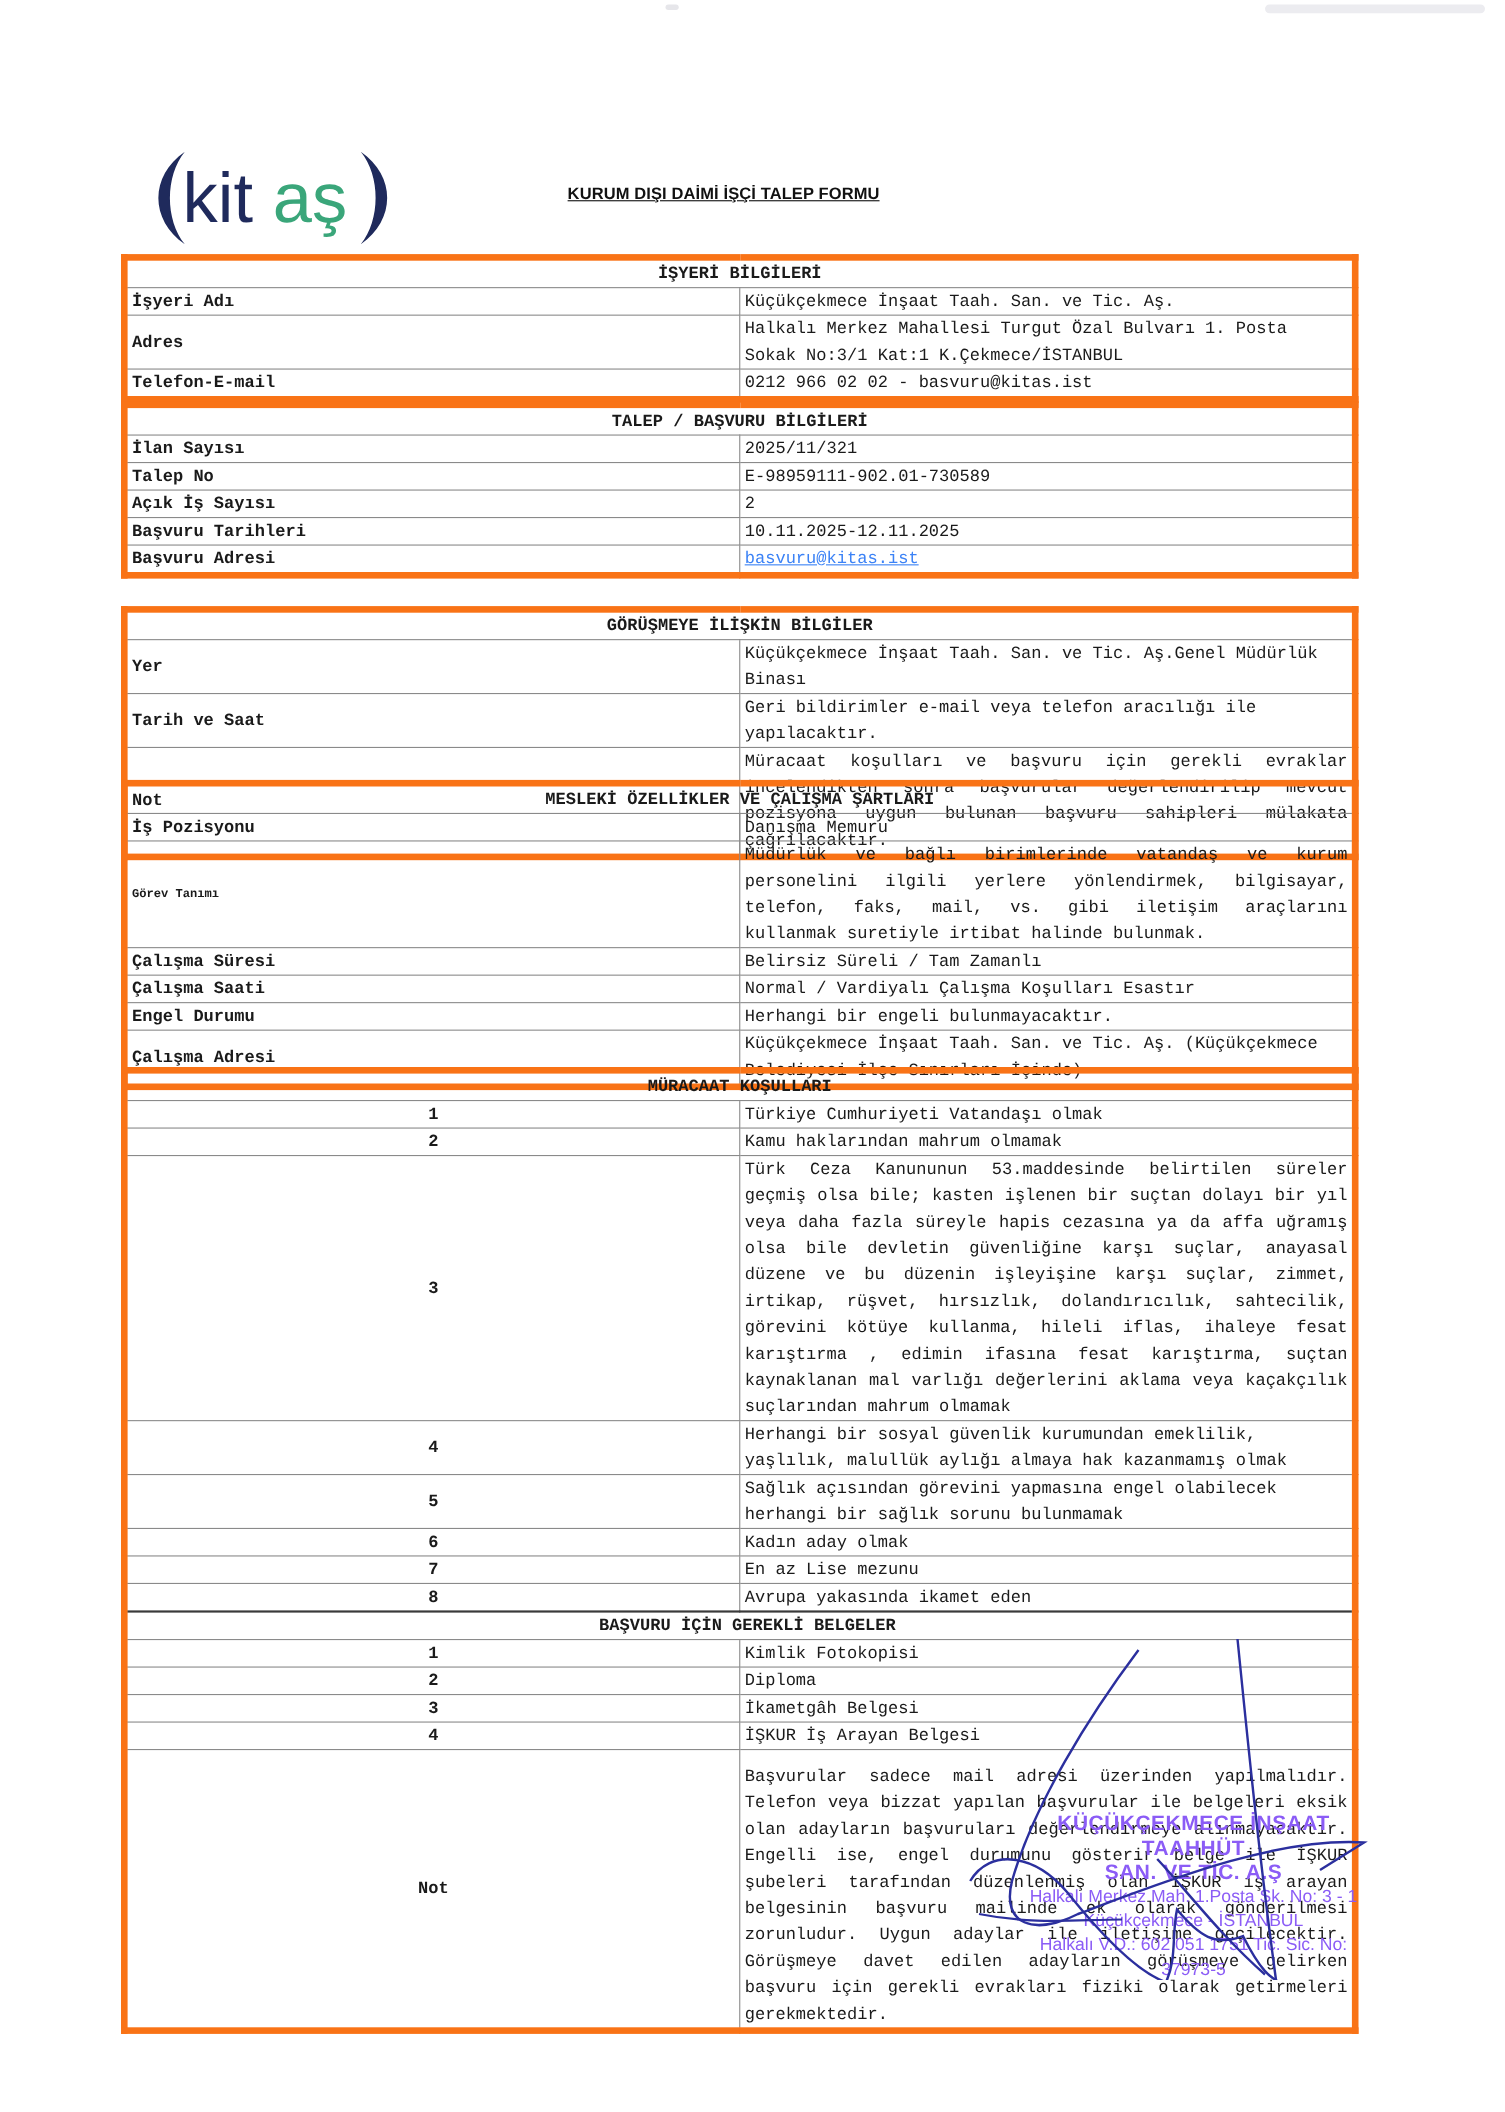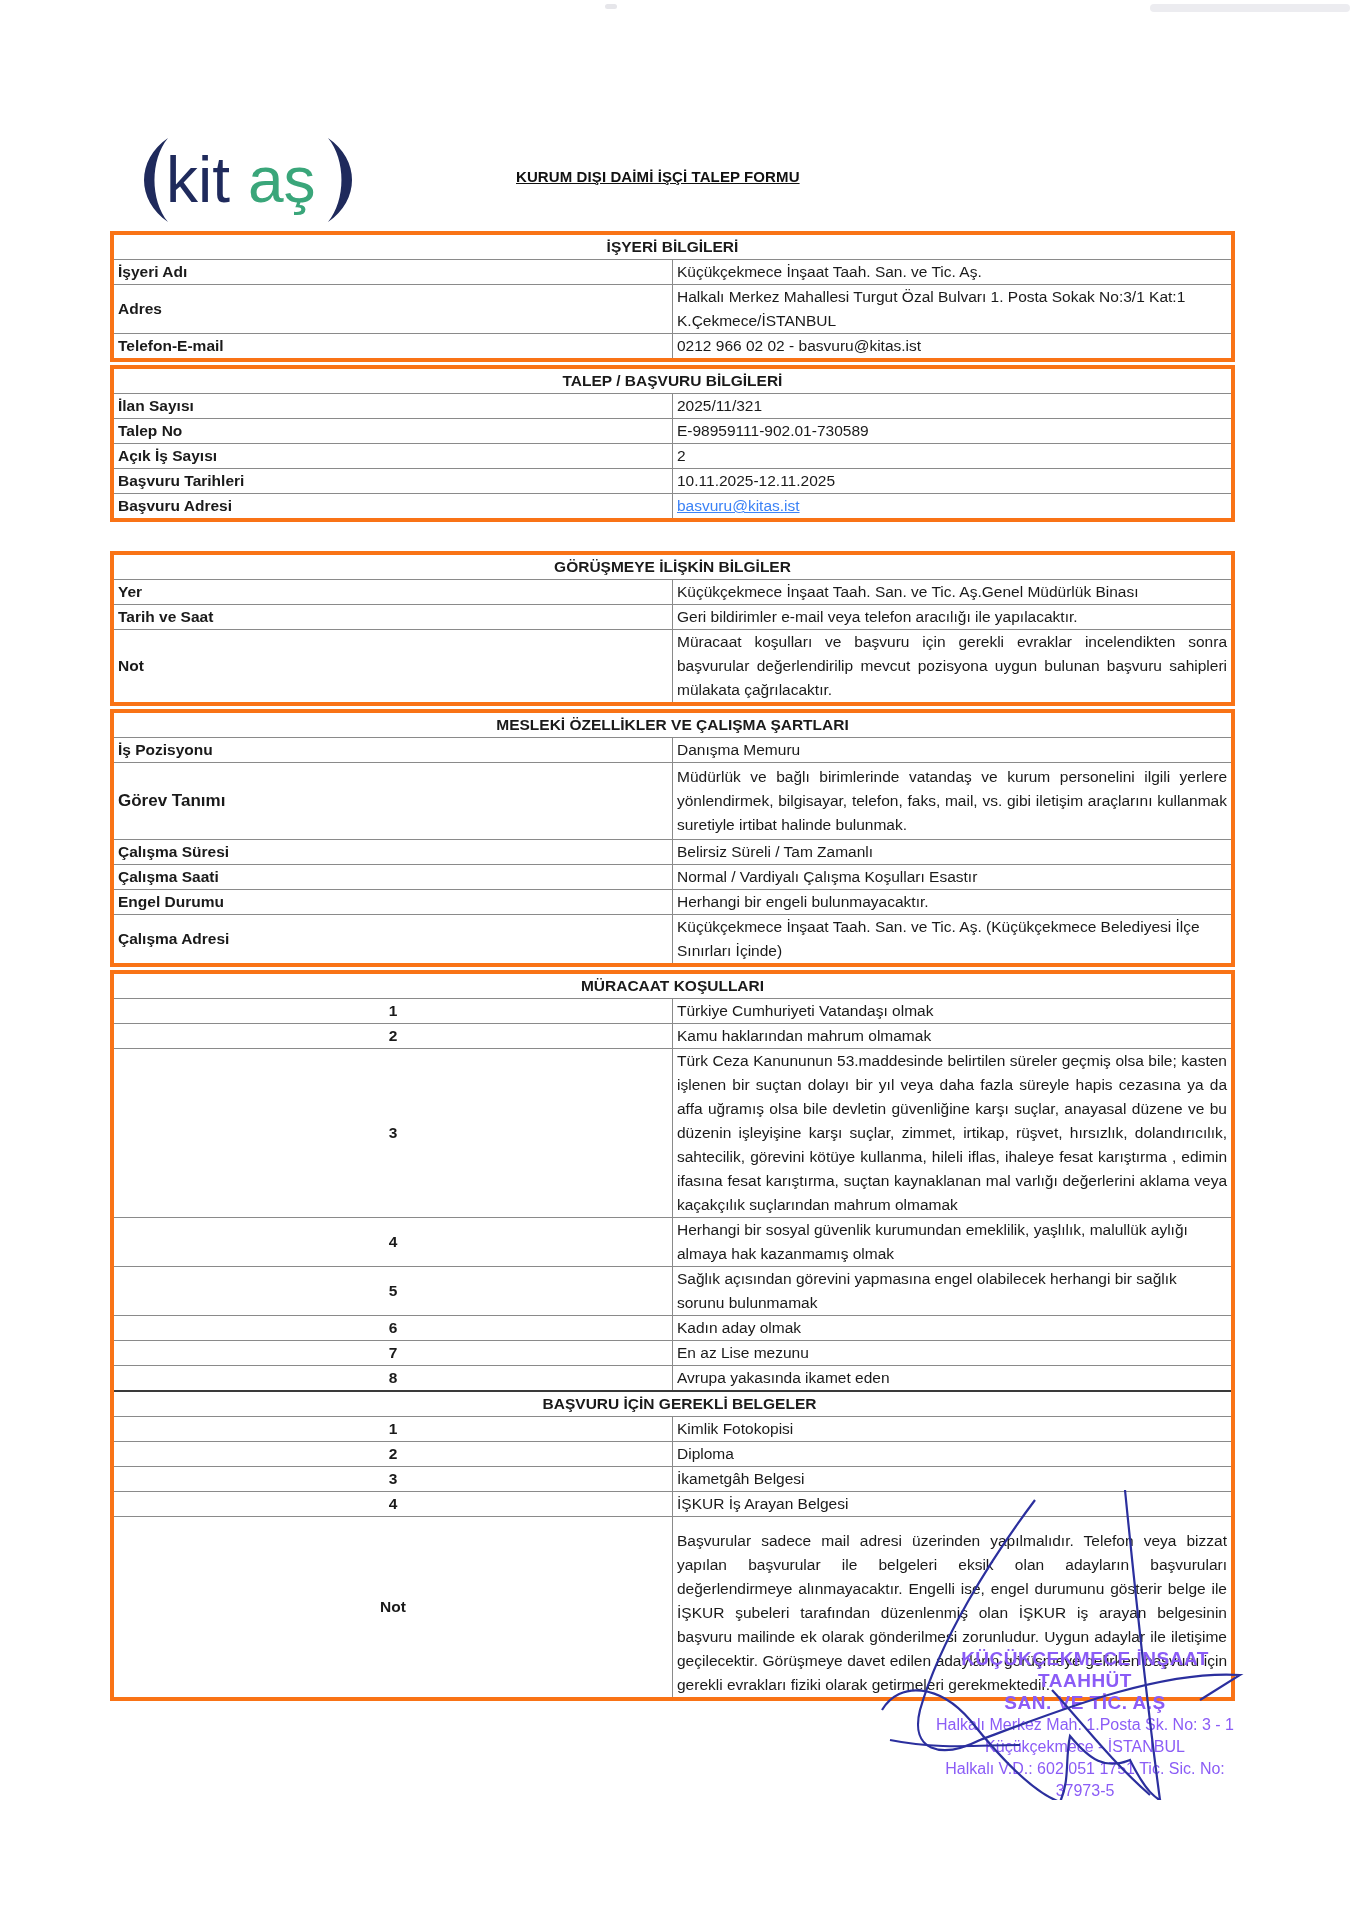--- a/index.html
+++ b/index.html
@@ -18,21 +18,21 @@
   }
 
   
   table.sec {
     position: absolute; left: 110px; width: 1125px; border-collapse: collapse;
     font-size: 15.5px; table-layout: fixed;
   }
   table.sec td {
     border: 1px solid #8a8a8a; padding: 0 4px; height: 24px; line-height: 24px; vertical-align: middle;
   }
-  table.sec { border: 4px solid #f97316; }
+  table.sec { border: 6px solid #f97316; font-family: Liberation Mono, monospace; }
   td.lbl { width: 204px; font-weight: bold; padding-right: 2px; }
   td.val { text-align: left; padding-left: 3px; }
   td.head { text-align: center; font-weight: bold; height: 26px; }
   td.num { width: 30px; text-align: center; font-weight: bold; padding: 0; }
   td.multi { line-height: 25px; text-align: justify; padding-top: 2px; padding-bottom: 2px; }
   .link { color: #3b82f6; text-decoration: underline; }
 
   #t1 { top: 231px; }
   #t2 { top: 365px; }
   #t3 { top: 551px; }
@@ -140,21 +140,21 @@
   <table class="sec" id="t4">
     <tbody>
         <tr>
           <td class="head" colspan="2">MESLEKİ ÖZELLİKLER VE ÇALIŞMA ŞARTLARI</td>
         </tr>
     <tr>
       <td class="lbl">İş Pozisyonu</td>
       <td class="val">Danışma Memuru</td>
     </tr>
     <tr>
-      <td class="lbl" style="height:76px;font-size:17px;">Görev Tanımı</td>
+      <td class="lbl" style="height:76px;font-size:11px;">Görev Tanımı</td>
       <td class="val multi">Müdürlük ve bağlı birimlerinde vatandaş ve kurum personelini ilgili yerlere yönlendirmek, bilgisayar, telefon, faks, mail, vs. gibi iletişim araçlarını kullanmak suretiyle irtibat halinde bulunmak.</td>
     </tr>
     <tr>
       <td class="lbl">Çalışma Süresi</td>
       <td class="val">Belirsiz Süreli / Tam Zamanlı</td>
     </tr>
     <tr>
       <td class="lbl">Çalışma Saati</td>
       <td class="val">Normal / Vardiyalı Çalışma Koşulları Esastır</td>
     </tr>

